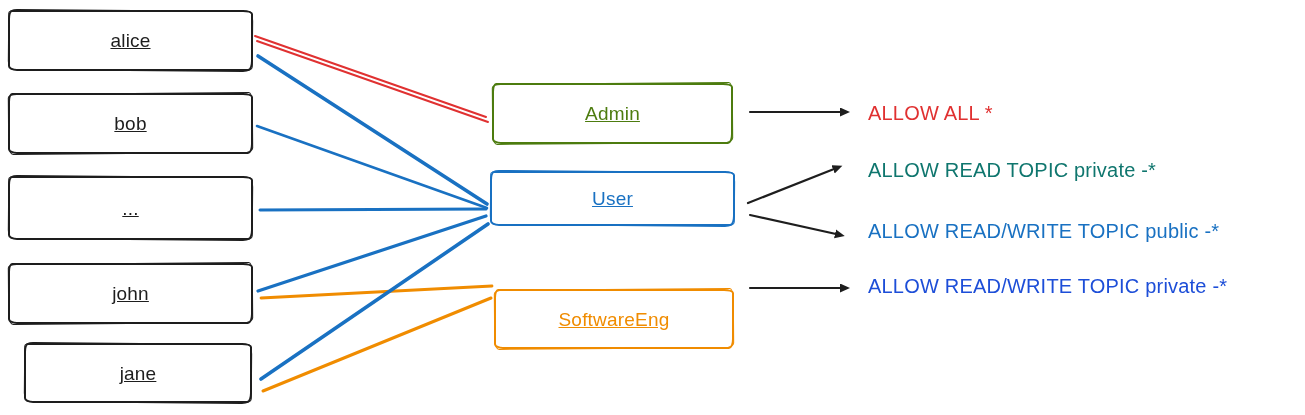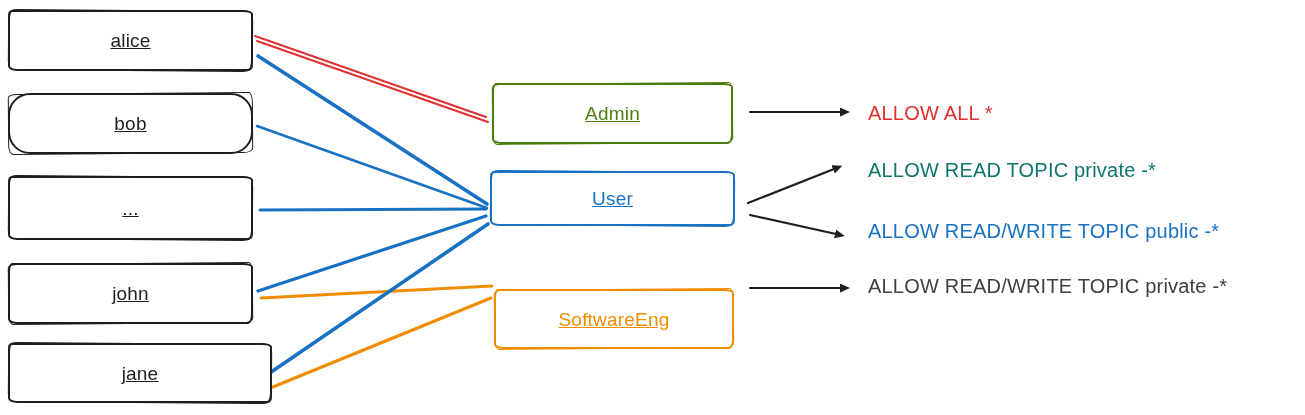--- a/index.html
+++ b/index.html
@@ -50,24 +50,24 @@
   .box-label {
     font-size: 19px;
     line-height: 1;
     color: currentColor;
     white-space: nowrap;
     letter-spacing: 0.2px;
     text-decoration: underline;
   }
   
   #u0 { left: 8px;  top: 10px;  width: 245px; height: 61px; }
-  #u1 { left: 8px;  top: 93px;  width: 245px; height: 61px; border-radius: 22px; }
+  #u1 { left: 8px;  top: 93px;  width: 245px; height: 61px; }
   #u2 { left: 8px;  top: 176px; width: 245px; height: 64px; }
   #u3 { left: 8px;  top: 263px; width: 245px; height: 61px; }
-  #u4 { left: 8px;  top: 343px; width: 264px; height: 60px; }
+  #u4 { left: 24px;  top: 343px; width: 228px; height: 60px; }
   
   #r0 { left: 492px; top: 83px;  width: 241px; height: 61px; }
   #r1 { left: 490px; top: 171px; width: 245px; height: 55px; }
   #r2 { left: 494px; top: 258px; width: 240px; height: 60px; margin-top: 31px; }
   
   .perm {
     position: absolute;
     left: 868px;
     height: 28px;
     line-height: 28px;
@@ -132,15 +132,15 @@
   <div class="sketch-box" id="r1" style="color: rgb(25, 113, 194);">
     <span class="box-label">User</span>
   </div>
   <div class="sketch-box" id="r2" style="color: rgb(240, 140, 0);">
     <span class="box-label">SoftwareEng</span>
   </div>
 
   <div class="perm" id="p0" style="color: rgb(224, 49, 49);">ALLOW ALL *</div>
   <div class="perm" id="p1" style="color: #0f766e;">ALLOW READ TOPIC private -*</div>
   <div class="perm" id="p2" style="color: rgb(25, 113, 194);">ALLOW READ/WRITE TOPIC public -*</div>
-  <div class="perm" id="p3" style="color: #404040;">ALLOW READ/WRITE TOPIC private -*</div>
+  <div class="perm" id="p3" style="color: #1d4ed8;">ALLOW READ/WRITE TOPIC private -*</div>
 
 </div>
 
 </body></html>

